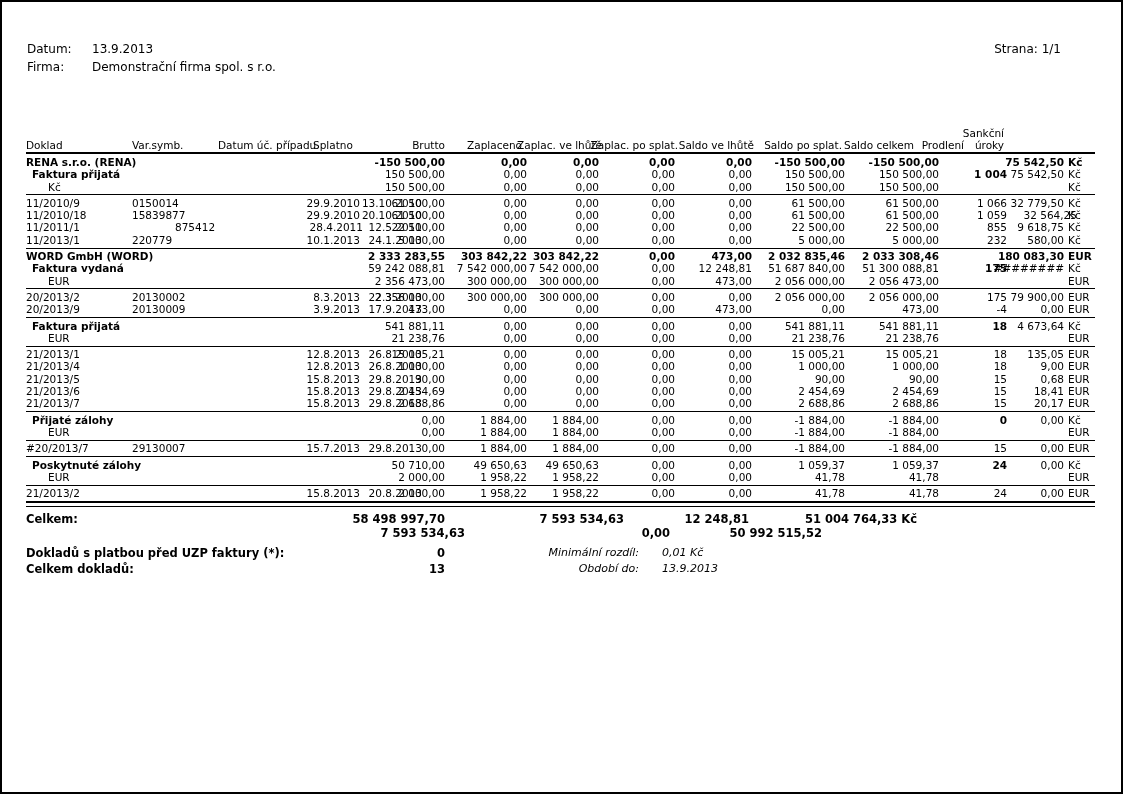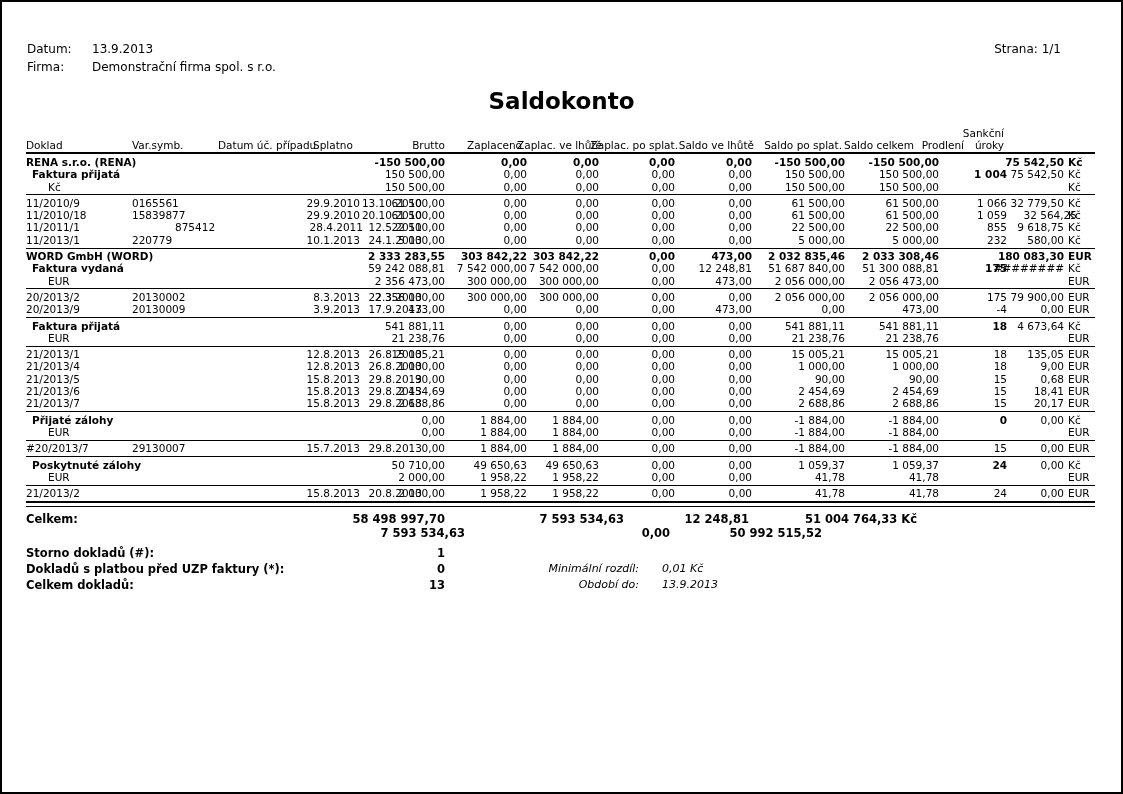--- a/index.html
+++ b/index.html
@@ -40,21 +40,20 @@
 <body>
 
 <div class="page">
   <div class="meta">
     <span class="m-datum-label">Datum:</span>
     <span class="m-datum-value">13.9.2013</span>
     <span class="m-firma-label">Firma:</span>
     <span class="m-firma-value">Demonstrační firma spol. s r.o.</span>
     <span class="m-strana">Strana: 1/1</span>
   </div>
-  <div class="title">Saldokonto</div>
 
   <div class="table-area">
     <div class="colheads" id="colheads">
         <span class="hcell" style="left: 24px;">Doklad</span>
         <span class="hcell" style="left: 130px;">Var.symb.</span>
         <span class="hcell" style="left: 216px;">Datum úč. případu</span>
         <span class="hcell" style="left: 311px;">Splatno</span>
         <span class="hcell" style="right: 676px;">Brutto</span>
         <span class="hcell" style="right: 599px;">Zaplaceno</span>
         <span class="hcell" style="right: 519px;">Zaplac. ve lhůtě</span>
@@ -102,21 +101,21 @@
           <span class="cell c-zvl" style="right: 522px;">0,00</span>
           <span class="cell c-zps" style="right: 446px;">0,00</span>
           <span class="cell c-svl" style="right: 369px;">0,00</span>
           <span class="cell c-sps" style="right: 276px;">150 500,00</span>
           <span class="cell c-sc" style="right: 182px;">150 500,00</span>
           <span class="cell c-cur" style="left: 1066px;">Kč</span>
         </div>
         <div class="rule"></div>
         <div class="row detail">
           <span class="cell c-doklad">11/2010/9</span>
-          <span class="cell c-vs" style="left: 130px;">0165561</span>
+          <span class="cell c-vs" style="left: 130px;">0150014</span>
           <span class="cell c-datum" style="right: 761px;">29.9.2010</span>
           <span class="cell c-splatno" style="right: 699px;">13.10.2010</span>
           <span class="cell c-brutto" style="right: 676px;">61 500,00</span>
           <span class="cell c-zapl" style="right: 594px;">0,00</span>
           <span class="cell c-zvl" style="right: 522px;">0,00</span>
           <span class="cell c-zps" style="right: 446px;">0,00</span>
           <span class="cell c-svl" style="right: 369px;">0,00</span>
           <span class="cell c-sps" style="right: 276px;">61 500,00</span>
           <span class="cell c-sc" style="right: 182px;">61 500,00</span>
           <span class="cell c-prod" style="right: 114px;">1 066</span>
@@ -436,24 +435,20 @@
           <span class="" style="right: 204px;">51 004 764,33 Kč</span>
         </div>
         <div class="trow">
           <span class="" style="right: 656px;">7 593 534,63</span>
           <span class="" style="right: 451px;">0,00</span>
           <span class="" style="right: 299px;">50 992 515,52</span>
         </div>
       </div>
     <div id="stats">
         <div class="srow">
-          <span class="s-label" style="left: 24px;">Storno dokladů (#):</span>
-          <span class="s-value" style="right: 676px;">1</span>
-        </div>
-        <div class="srow">
           <span class="s-label" style="left: 24px;">Dokladů s platbou před UZP faktury (*):</span>
           <span class="s-value" style="right: 676px;">0</span>
           <span class="s-note-label" style="right: 482px;">Minimální rozdíl:</span>
           <span class="s-note-value" style="left: 660px;">0,01 Kč</span>
         </div>
         <div class="srow">
           <span class="s-label" style="left: 24px;">Celkem dokladů:</span>
           <span class="s-value" style="right: 676px;">13</span>
           <span class="s-note-label" style="right: 482px;">Období do:</span>
           <span class="s-note-value" style="left: 660px;">13.9.2013</span>

